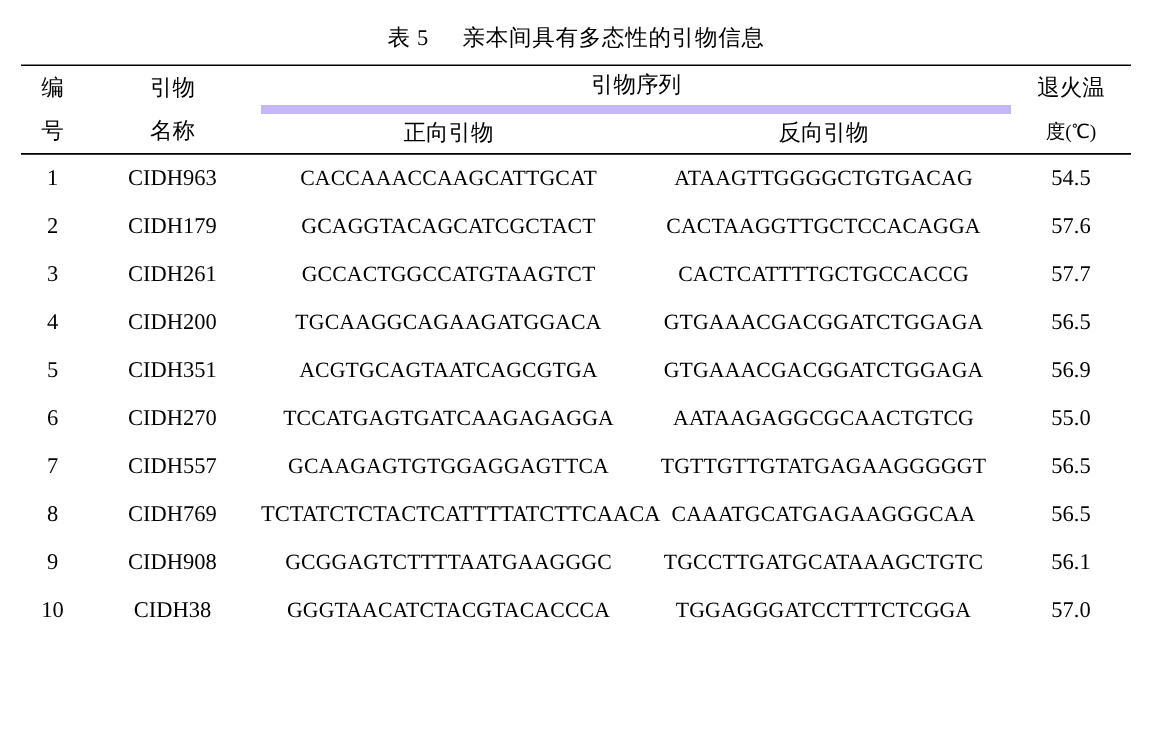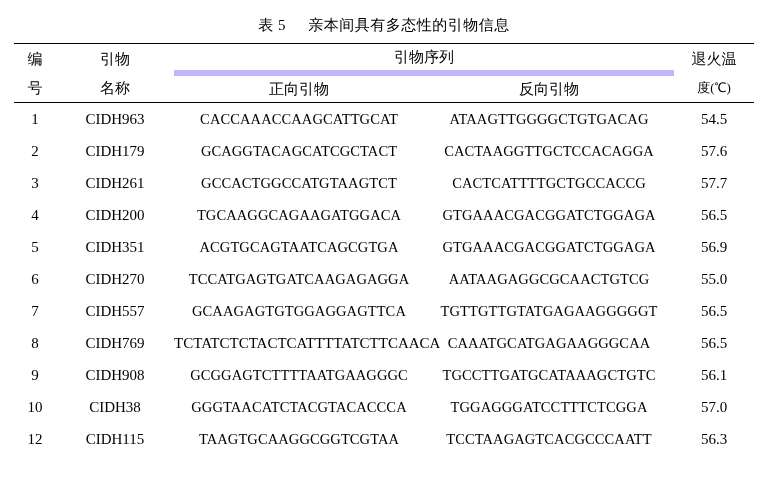--- a/index.html
+++ b/index.html
@@ -185,23 +185,16 @@
         <td class="seq">TGCCTTGATGCATAAAGCTGTC</td>
         <td class="tm">56.1</td>
       </tr>
       <tr>
         <td class="num">10</td>
         <td class="name">CIDH38</td>
         <td class="seq">GGGTAACATCTACGTACACCCA</td>
         <td class="seq">TGGAGGGATCCTTTCTCGGA</td>
         <td class="tm">57.0</td>
       </tr>
-      <tr>
-        <td class="num">12</td>
-        <td class="name">CIDH115</td>
-        <td class="seq">TAAGTGCAAGGCGGTCGTAA</td>
-        <td class="seq">TCCTAAGAGTCACGCCCAATT</td>
-        <td class="tm">56.3</td>
-      </tr>
     </tbody>
   </table>
 
 </div>
 
 </body></html>

